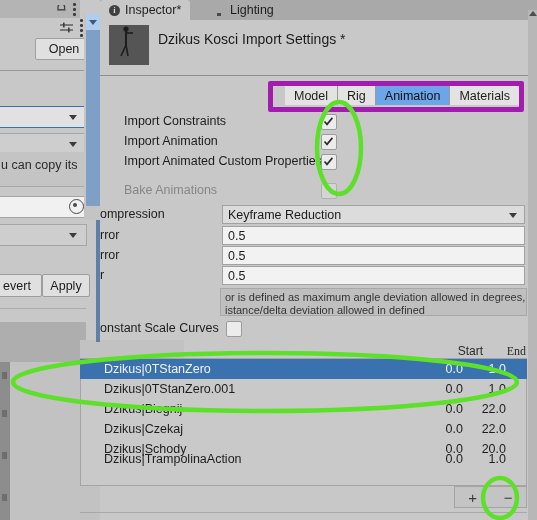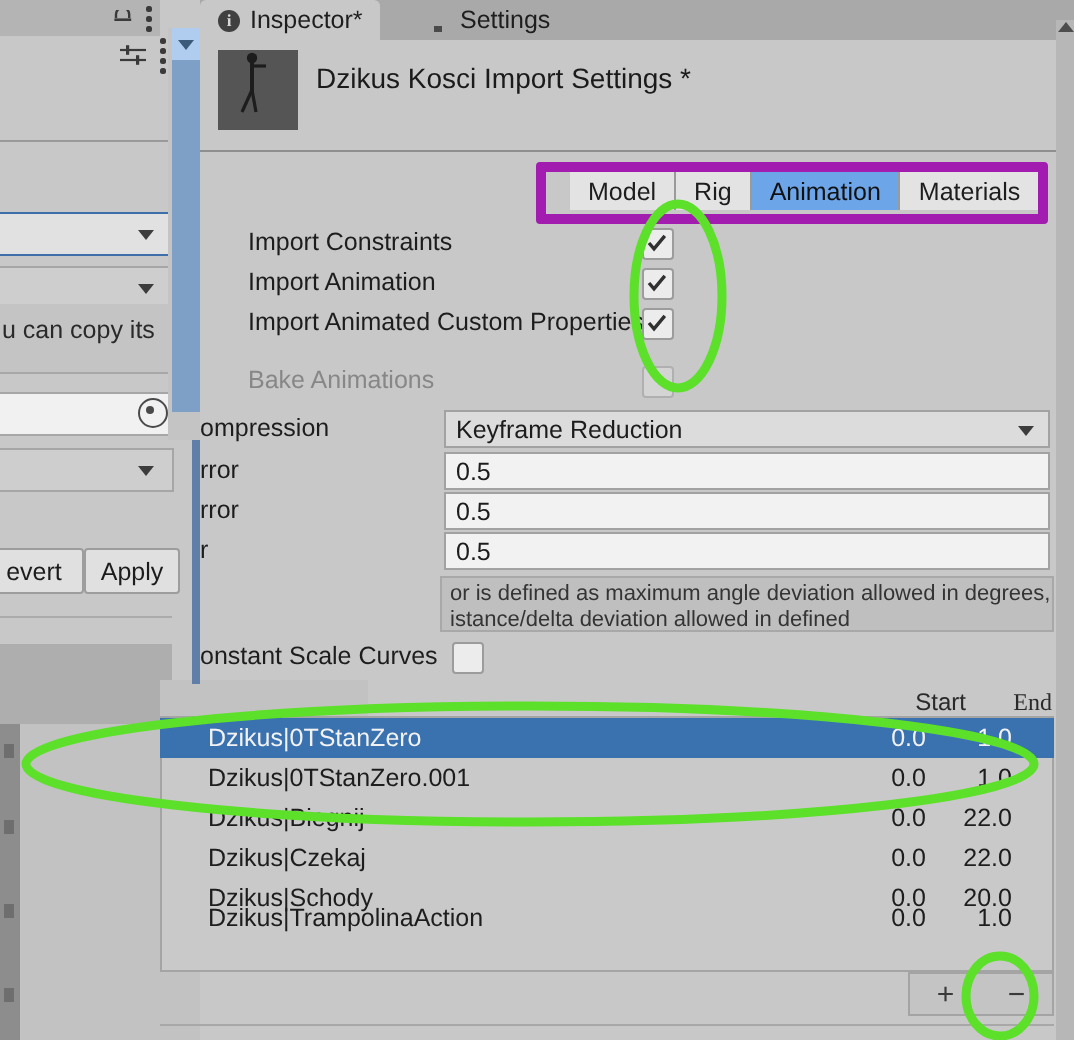--- a/index.html
+++ b/index.html
@@ -144,20 +144,21 @@
       </div>
     <div class="ic-slider">
       <svg width="14" height="12" viewBox="0 0 14 12">
         <line x1="0" y1="3" x2="13" y2="3" stroke="#3a3a3a" stroke-width="1.1"></line>
         <line x1="0" y1="8" x2="13" y2="8" stroke="#3a3a3a" stroke-width="1.1"></line>
         <rect x="3" y="0.6" width="1.6" height="4.8" fill="#3a3a3a"></rect>
         <rect x="8" y="5.6" width="1.6" height="4.8" fill="#3a3a3a"></rect>
       </svg>
     </div>
 
+    <div class="btn-open">Open</div>
 
     <div class="bg-sep" style="top:70px"></div>
     <div class="bg-panelA"></div>
 
     <div class="bg-dd1">
       <div class="bg-caret" style="left:69px;top:8px"></div>
     </div>
     <div class="bg-dd2">
       <div class="bg-caret" style="left:69px;top:8px"></div>
     </div>
@@ -185,21 +186,21 @@
 
   <div class="insp">
 
     <div class="tabbar">
       <div class="tab active" style="left:0">
         <span class="tab-ico ico-info">i</span>
         <span>Inspector*</span>
       </div>
       <div class="tab" style="left:105px">
         <span class="tab-ico"><span class="ico-bulb"></span></span>
-        <span>Settings</span>
+        <span>Lighting</span>
       </div>
     </div>
 
     <div class="insp-header">
       <div class="asset-thumb"></div>
       <div class="asset-fig">
         <svg width="20" height="34" viewBox="0 0 20 34">
           <circle cx="9" cy="4" r="2.6" fill="#1d1d1d"></circle>
           <rect x="8" y="6" width="2" height="15" fill="#1d1d1d"></rect>
           <path d="M9 8 L16 8" stroke="#1d1d1d" stroke-width="1.6"></path>

